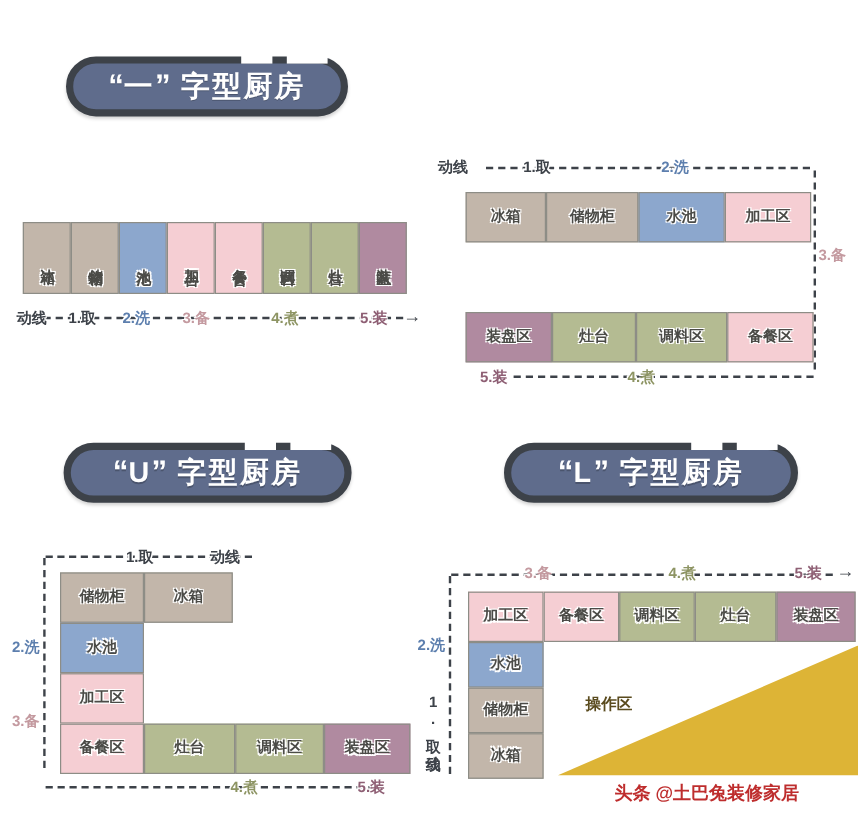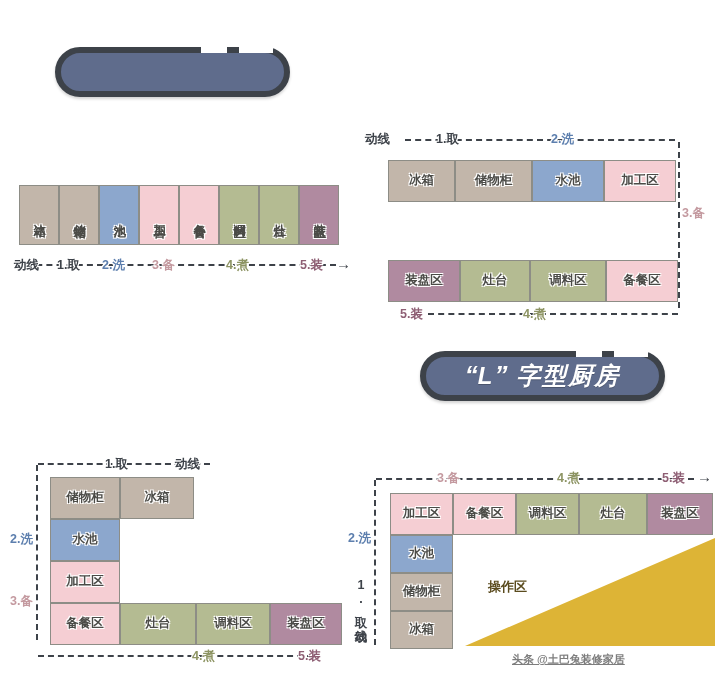--- a/index.html
+++ b/index.html
@@ -72,36 +72,38 @@
 
   .tri { position: absolute; }
   .tri-label {
     position: absolute;
     font-size: 13px; font-weight: bold; color: #5a4b1e;
     white-space: nowrap;
   }
 
   .watermark {
     position: absolute;
-    font-size: 11px; font-weight: bold;
-    color: #737373;
+    font-size: 15px; font-weight: bold;
+    color: #b91c1c;
     white-space: nowrap;
     opacity: .92;
-    text-decoration: underline;
   }
 </style>
 </head>
 <body>
 
 <div id="root">
 
   <div class="pill-wrap" style="left:55px; top:47px; width:235px; height:50px;">
     <div class="pill">
       <div class="notch" style="left:140px; width:26px;"></div>
       <div class="notch" style="left:178px; width:34px;"></div>
+      <div class="pill-title">
+        <span class="q">“</span><span>一</span><span class="q">”</span>&nbsp;<span>字型厨房</span>
+      </div>
     </div>
   </div>
 
   <div class="blk vert" style="left:19px;  top:185px; width:40px; height:60px; background:#c2b6aa;">
       <span>冰箱</span>
     </div>
   <div class="blk vert" style="left:59px;  top:185px; width:40px; height:60px; background:#c2b6aa;">
       <span>储物箱</span>
     </div>
   <div class="blk vert" style="left:99px;  top:185px; width:40px; height:60px; background:#8ca7cd;">
@@ -164,20 +166,29 @@
       <span>调料区</span>
     </div>
   <div class="blk" style="left:606px; top:260px; width:72px; height:42px; background:#f5ced3;">
       <span>备餐区</span>
     </div>
 
   <div class="dash-h" style="left:428px; top:313px; width:250px;"></div>
   <div class="flow" style="left:400px; top:306px; color:#8e5f74;">5.装</div>
   <div class="flow" style="left:523px; top:306px; color:#8d9463;">4.煮</div>
 
+  <div class="pill-wrap" style="left:53px; top:369px; width:240px; height:50px;">
+    <div class="pill">
+      <div class="notch" style="left:145px; width:26px;"></div>
+      <div class="notch" style="left:183px; width:34px;"></div>
+      <div class="pill-title">
+        <span class="q">“</span><span>U</span><span class="q">”</span>&nbsp;<span>字型厨房</span>
+      </div>
+    </div>
+  </div>
 
   <div class="dash-h" style="left:38px; top:463px; width:172px;"></div>
   <div class="flow" style="left:105px; top:456px; color:#3d4249;">1.取</div>
   <div class="flow" style="left:175px; top:456px; color:#3d4249;">动线</div>
 
   <div class="dash-v" style="left:36px; top:465px; height:175px;"></div>
   <div class="flow" style="left:10px; top:531px; color:#5d7fae;">2.洗</div>
   <div class="flow" style="left:10px; top:593px; color:#c49aa0;">3.备</div>
 
   <div class="blk" style="left:50px; top:477px; width:70px; height:42px; background:#c2b6aa;">
@@ -204,21 +215,21 @@
       <span>调料区</span>
     </div>
   <div class="blk" style="left:270px; top:603px; width:72px; height:42px; background:#b08aa0;">
       <span>装盘区</span>
     </div>
 
   <div class="dash-h" style="left:38px; top:655px; width:275px;"></div>
   <div class="flow" style="left:192px; top:648px; color:#8d9463;">4.煮</div>
   <div class="flow" style="left:298px; top:648px; color:#8e5f74;">5.装</div>
 
-  <div class="pill-wrap" style="left:420px; top:351px; width:245px; height:50px;font-style:italic;">
+  <div class="pill-wrap" style="left:420px; top:369px; width:245px; height:50px;">
     <div class="pill">
       <div class="notch" style="left:150px; width:26px;"></div>
       <div class="notch" style="left:188px; width:34px;"></div>
       <div class="pill-title">
         <span class="q">“</span><span>L</span><span class="q">”</span>&nbsp;<span>字型厨房</span>
       </div>
     </div>
   </div>
 
   <div class="dash-h" style="left:376px; top:478px; width:318px;"></div>

